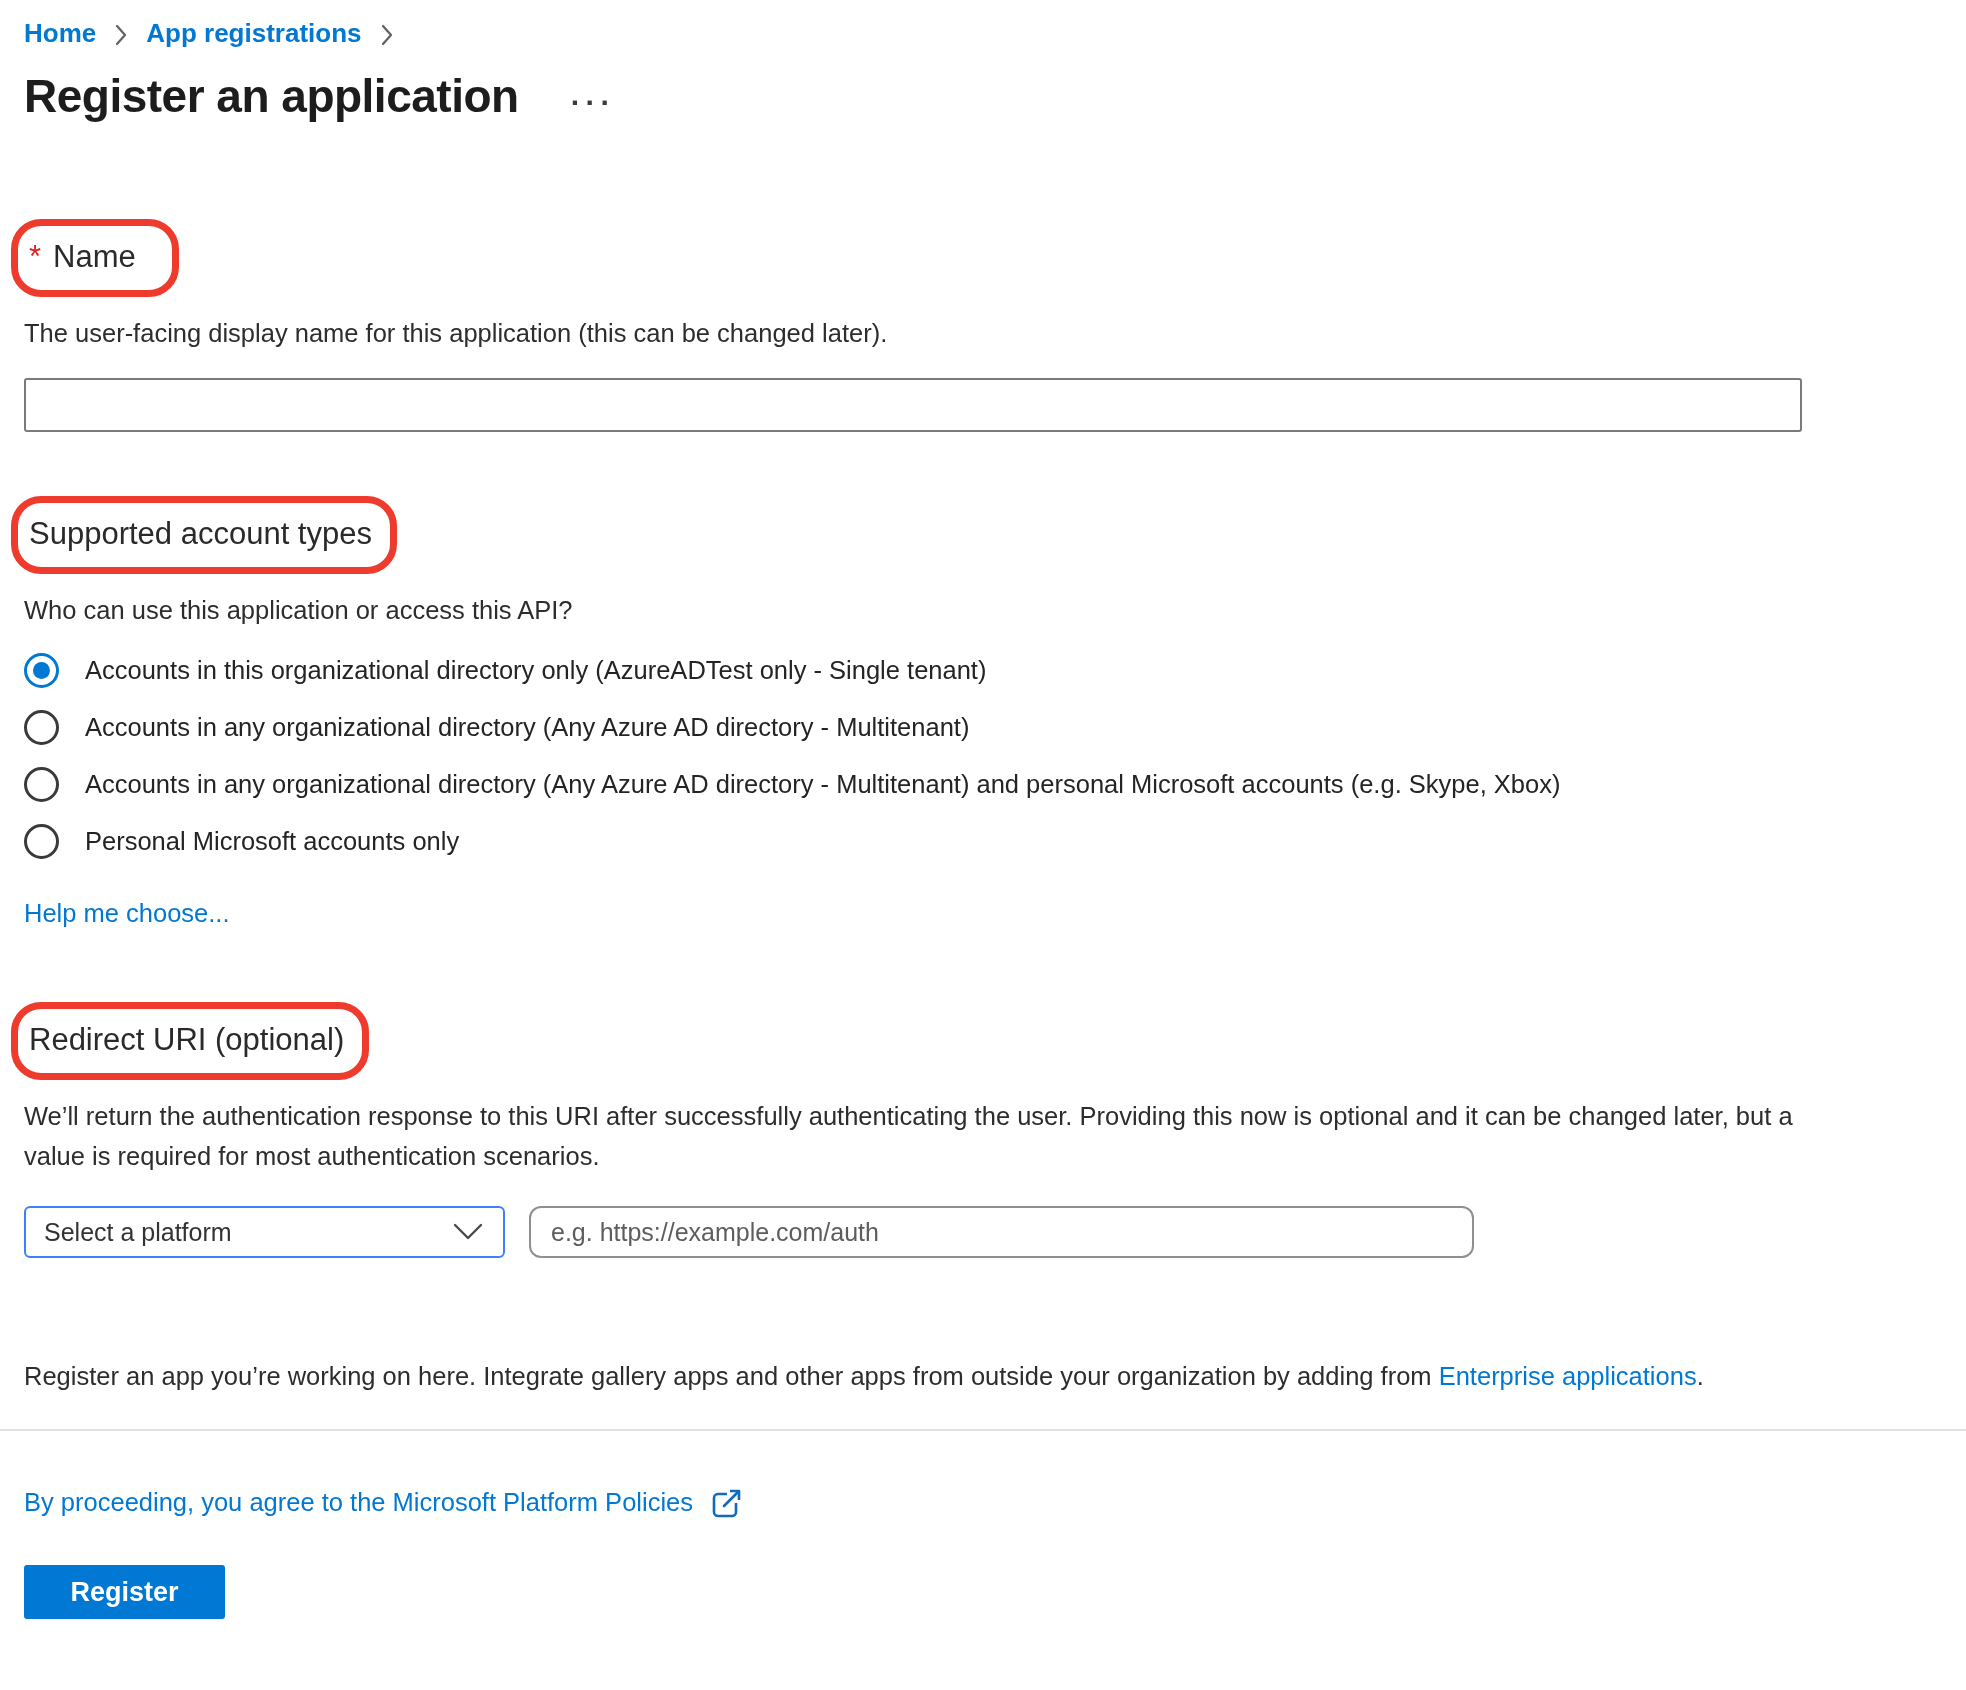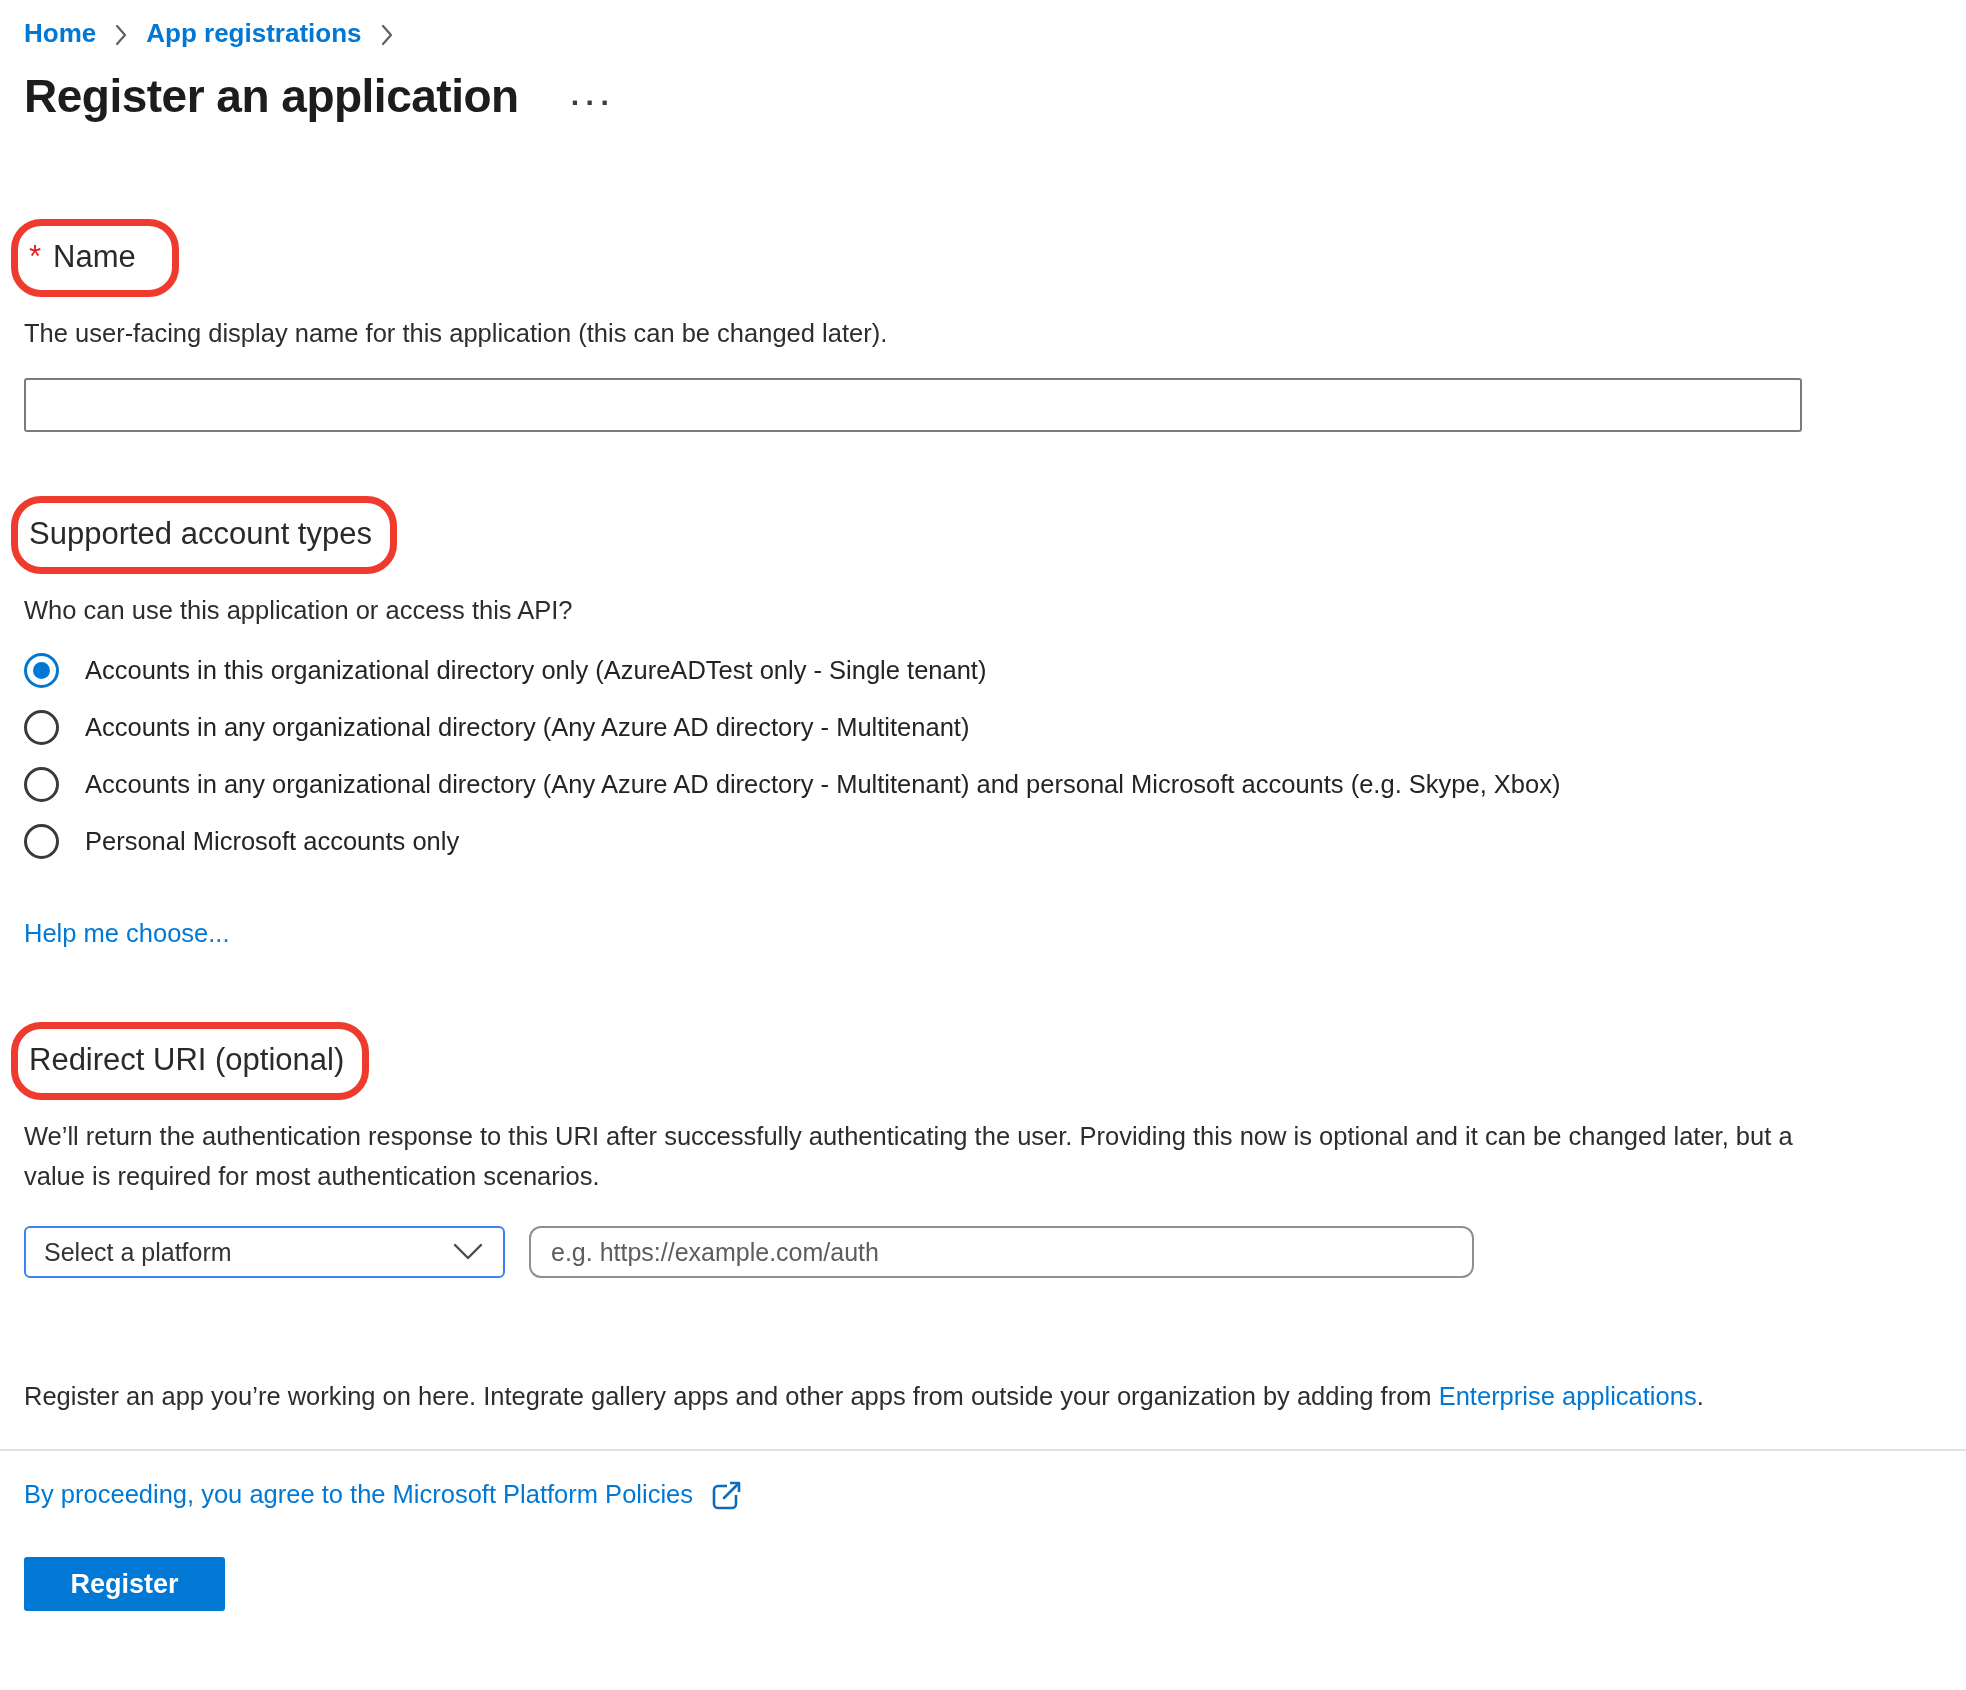--- a/index.html
+++ b/index.html
@@ -68,21 +68,21 @@
     border: 3px solid #3b3a39; background: #fff;
     display: flex; align-items: center; justify-content: center;
   }
   .radio.selected { border-color: var(--accent); }
   .radio.selected::after {
     content: ""; width: 17px; height: 17px; border-radius: 50%; background: var(--accent);
   }
   .radio-label { font-size: 25.5px; color: #242424; }
 
   .text-link {
-    display: inline-block; margin-top: 60px; color: var(--accent);
+    display: inline-block; margin-top: 40px; color: var(--accent);
     font-size: 25.5px; text-decoration: none; cursor: pointer;
   }
 
   .para { max-width: 1795px; line-height: 40px; margin-top: 16px; }
 
   .uri-row { margin-top: 30px; display: flex; align-items: center; gap: 24px; }
   .platform-select {
     width: 481px; height: 52px; border: 2px solid #3b82f6; border-radius: 6px;
     display: flex; align-items: center; justify-content: space-between;
     padding: 0 20px 0 18px; font-size: 25px; color: #333; cursor: pointer; background: #fff;
@@ -91,21 +91,21 @@
     width: 945px; height: 52px; border: 2px solid #8f8f8f; border-radius: 12px;
     font-size: 25px; padding: 0 20px; font-family: inherit; color: var(--body_text); background: #fff;
   }
   ::placeholder { color: var(--muted_text); opacity: 1; }
 
   .hint { margin: 104px 0 0; font-size: 25.5px; color: var(--body_text); }
   .hint a { color: var(--accent); text-decoration: none; cursor: pointer; }
 
   .divider { border: none; border-top: 2px solid var(--divider); margin: 38px -24px 0; }
 
-  .policy-row { margin-top: 22px; display: flex; align-items: center; gap: 14px; }
+  .policy-row { margin-top: 50px; display: flex; align-items: center; gap: 14px; }
   .policy-row a { color: var(--accent); font-size: 25.5px; text-decoration: none; cursor: pointer; }
   .ext-icon { display: inline-flex; margin-top: 4px; }
 
   .register-btn {
     margin-top: 42px; width: 201px; height: 54px;
     background: var(--accent); color: #ffffff; border: none; border-radius: 3px;
     font-size: 27px; font-weight: 700; font-family: inherit; cursor: pointer;
   }
 </style>
 </head>

